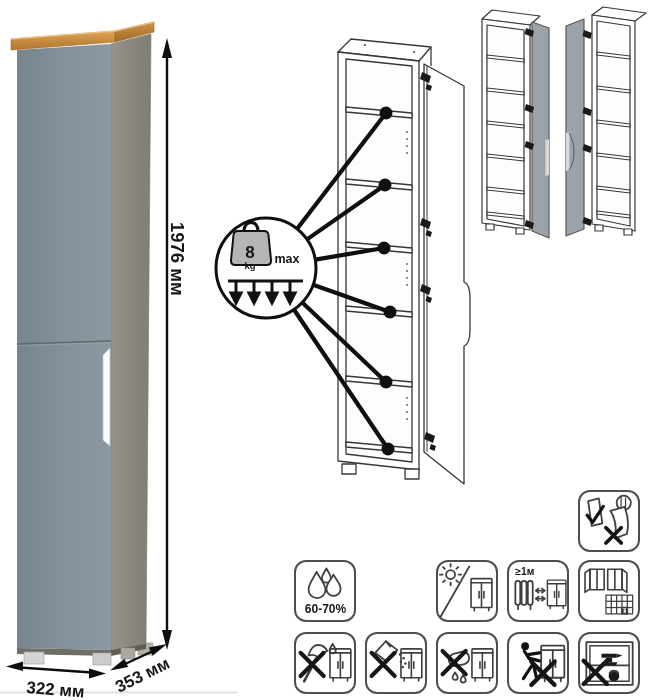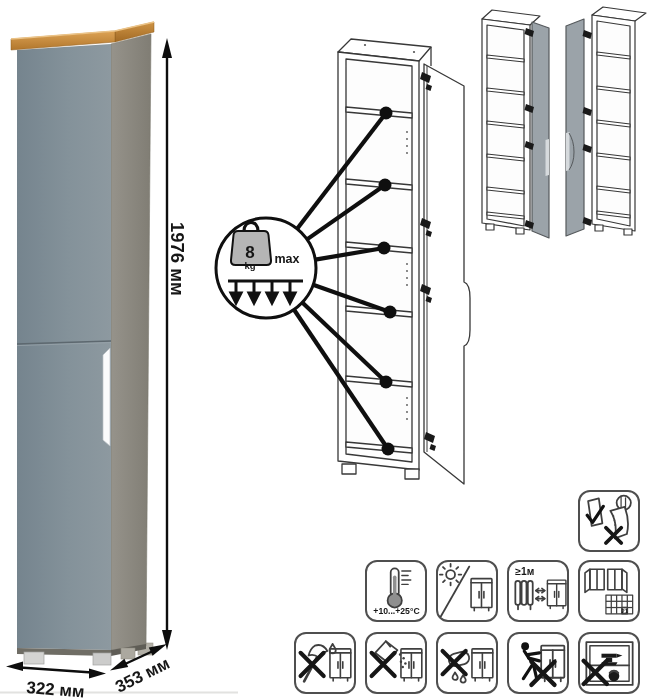--- a/index.html
+++ b/index.html
@@ -216,37 +216,31 @@
       <line x1="4" y1="40" x2="4" y2="44"></line>
           <line x1="22" y1="40" x2="22" y2="44"></line>
     </g>
     <g id="sym-x">
       <line x1="0" y1="0" x2="26" y2="26"></line>
           <line x1="26" y1="0" x2="0" y2="26"></line>
     </g>
   </defs>
 </svg>
 
-
-<div class="ibox" style="left:365px; top:560px;">
-  <svg width="57" height="57" viewBox="0 0 64 64">
-    <g stroke="#3f3f3f" stroke-linecap="round">
-      <rect x="25.5" y="6" width="9" height="32" rx="4.5" fill="#fff" stroke-width="2"></rect>
-      <circle cx="30" cy="42" r="8" fill="#8f8f8f" stroke-width="2"></circle>
-      <line x1="30" y1="16" x2="30" y2="40" stroke="#8f8f8f" stroke-width="4"></line>
-      <g stroke-width="1.6">
-        <line x1="38" y1="9" x2="48" y2="9"></line>
-            <line x1="38" y1="14" x2="45" y2="14"></line>
-        <line x1="38" y1="19" x2="48" y2="19"></line>
-            <line x1="38" y1="24" x2="45" y2="24"></line>
-      </g>
-    </g>
-    <text class="svgtxt" x="32" y="57" font-size="10" text-anchor="middle" textLength="52" lengthAdjust="spacingAndGlyphs">+10...+25°C</text>
-  </svg>
-</div>
+<div class="ibox" style="left:294px; top:560px;">
+  <svg width="57" height="57" viewBox="0 0 64 64">
+    <g stroke="#3f3f3f" stroke-width="2" fill="#ffffff" stroke-linecap="round" stroke-linejoin="round">
+      <path d="M33 6 C31 10 28 13 28 17 a5 5 0 0 0 10 0 C38 13 35 10 33 6 Z"></path>
+      <path d="M22 10 C18 18 13 23 13 30 a9.5 9.5 0 0 0 19 0 C32 23 26 18 22 10 Z"></path>
+      <path d="M41 13 C38 19 33 23 33 29 a8 8 0 0 0 16 0 C49 23 44 19 41 13 Z"></path>
+    </g>
+    <text class="svgtxt" x="32" y="56" font-size="13.5" text-anchor="middle">60-70%</text>
+  </svg>
+</div>
+
 
 <div class="ibox" style="left:436px; top:560px;">
   <svg width="57" height="57" viewBox="0 0 64 64">
     <g stroke="#3f3f3f" stroke-width="2" fill="none" stroke-linecap="round">
       <circle cx="13" cy="13" r="5"></circle>
       <line x1="13" y1="4" x2="13" y2="1"></line>
           <line x1="13" y1="22" x2="13" y2="25"></line>
       <line x1="4" y1="13" x2="1" y2="13"></line>
           <line x1="22" y1="13" x2="25" y2="13"></line>
       <line x1="6.6" y1="6.6" x2="4.5" y2="4.5"></line>

